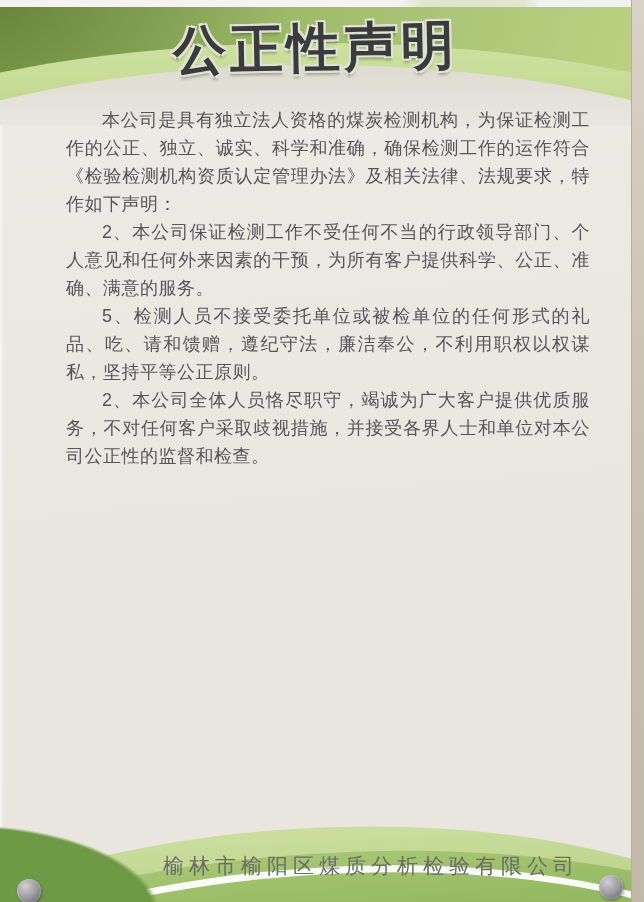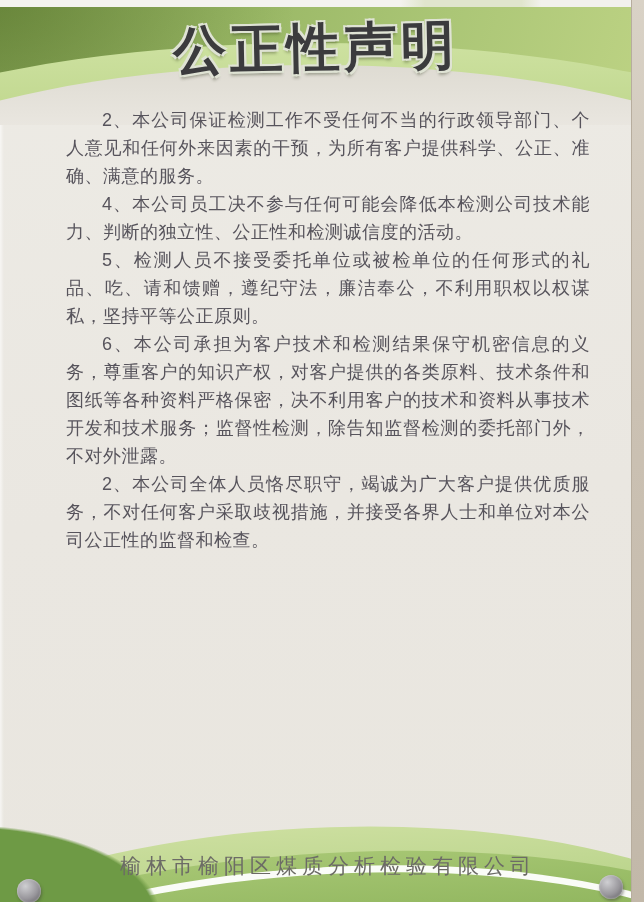--- a/index.html
+++ b/index.html
@@ -80,21 +80,21 @@
     border:7px solid transparent; border-top-color:rgba(255,255,255,.95);
     border-radius:50%; transform:rotate(-4deg);
   }
   .f-dark-left {
     position:absolute; inset:0;
     background:radial-gradient(ellipse 330px 150px at -6% 108%, #6e9a45 0 58%, rgba(110,154,69,0) 60%);
   }
   
   .signature {
     position:absolute; top:845px; left:0; width:100%; z-index:3;
-    padding-right:95px; text-align:right;
+    padding-right:52px; text-align:right;
     font-size:21px; letter-spacing:5px; color:#6c6b66;
   }
   
   .screw {
     position:absolute; width:24px; height:24px; border-radius:50%; z-index:6;
     background:radial-gradient(circle at 35% 30%, #cfcfd2, #98969b 55%, #5e5c61 95%);
     box-shadow:1px 2px 3px rgba(60,60,55,.45), inset 0 0 2px rgba(255,255,255,.6);
   }
   .screw-left  { left:17px;  top:872px; }
   .screw-right { left:599px; top:868px; }
@@ -110,24 +110,23 @@
   <div class="panel">
 
     <div class="header">
       <div class="header-dark-corner"></div>
       <div class="header-light-band"></div>
       <div class="header-dome"></div>
       <h1 class="title">公正性声明</h1>
     </div>
 
     <div class="body-text">
+      <p>本公司是具有独立法人资格的煤炭检测机构，为保证检测工作的公正、独立、诚实、科学和准确，确保检测工作的运作符合《检验检测机构资质认定管理办法》及相关法律、法规要求，特作如下声明：</p>
       <p>2、本公司保证检测工作不受任何不当的行政领导部门、个人意见和任何外来因素的干预，为所有客户提供科学、公正、准确、满意的服务。</p>
-      <p>4、本公司员工决不参与任何可能会降低本检测公司技术能力、判断的独立性、公正性和检测诚信度的活动。</p>
       <p>5、检测人员不接受委托单位或被检单位的任何形式的礼品、吃、请和馈赠，遵纪守法，廉洁奉公，不利用职权以权谋私，坚持平等公正原则。</p>
-      <p>6、本公司承担为客户技术和检测结果保守机密信息的义务，尊重客户的知识产权，对客户提供的各类原料、技术条件和图纸等各种资料严格保密，决不利用客户的技术和资料从事技术开发和技术服务；监督性检测，除告知监督检测的委托部门外，不对外泄露。</p>
       <p>2、本公司全体人员恪尽职守，竭诚为广大客户提供优质服务，不对任何客户采取歧视措施，并接受各界人士和单位对本公司公正性的监督和检查。</p>
     </div>
 
     <div class="footer">
       <div class="f-arc f-arc-light"></div>
       <div class="f-arc f-arc-mid"></div>
       <div class="f-white-curve"></div>
       <div class="f-dark-left"></div>
     </div>
 

